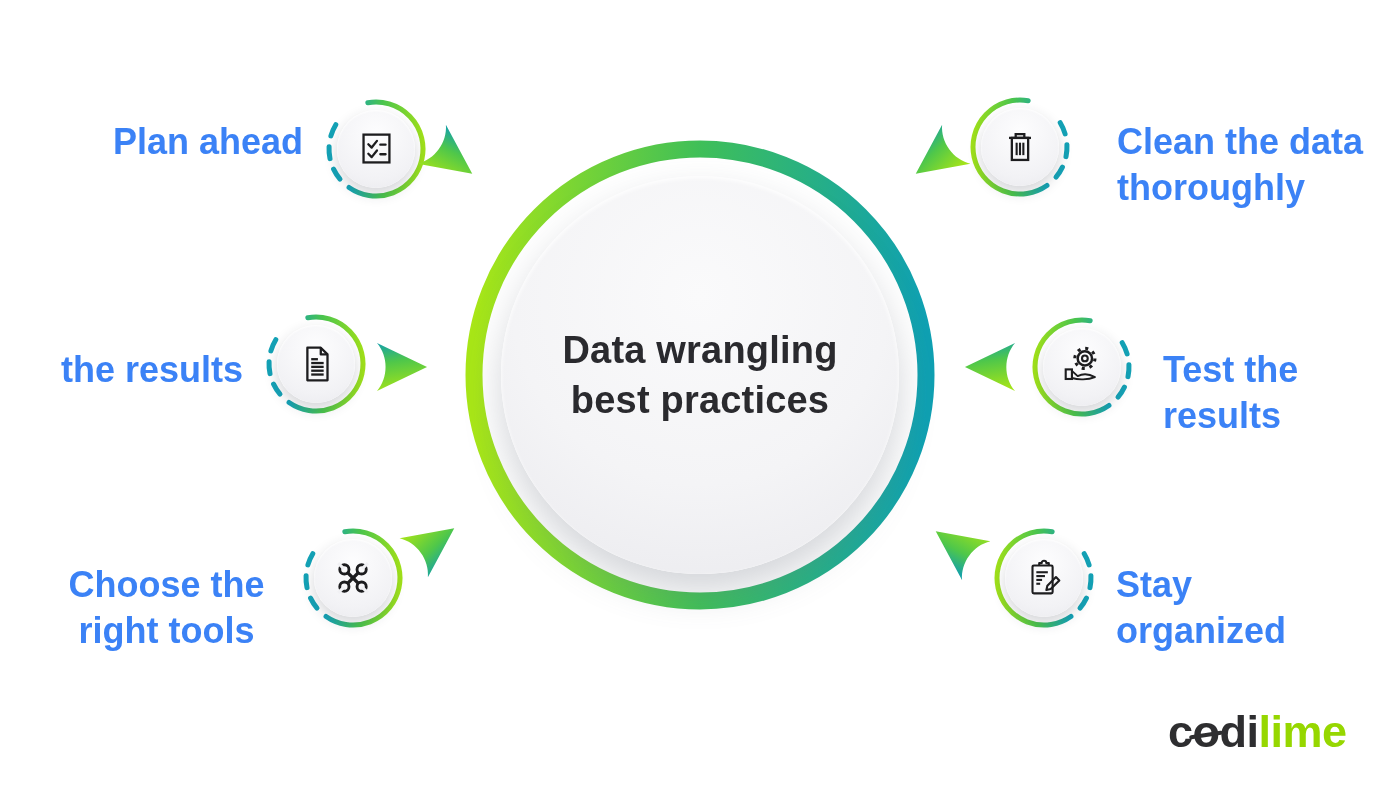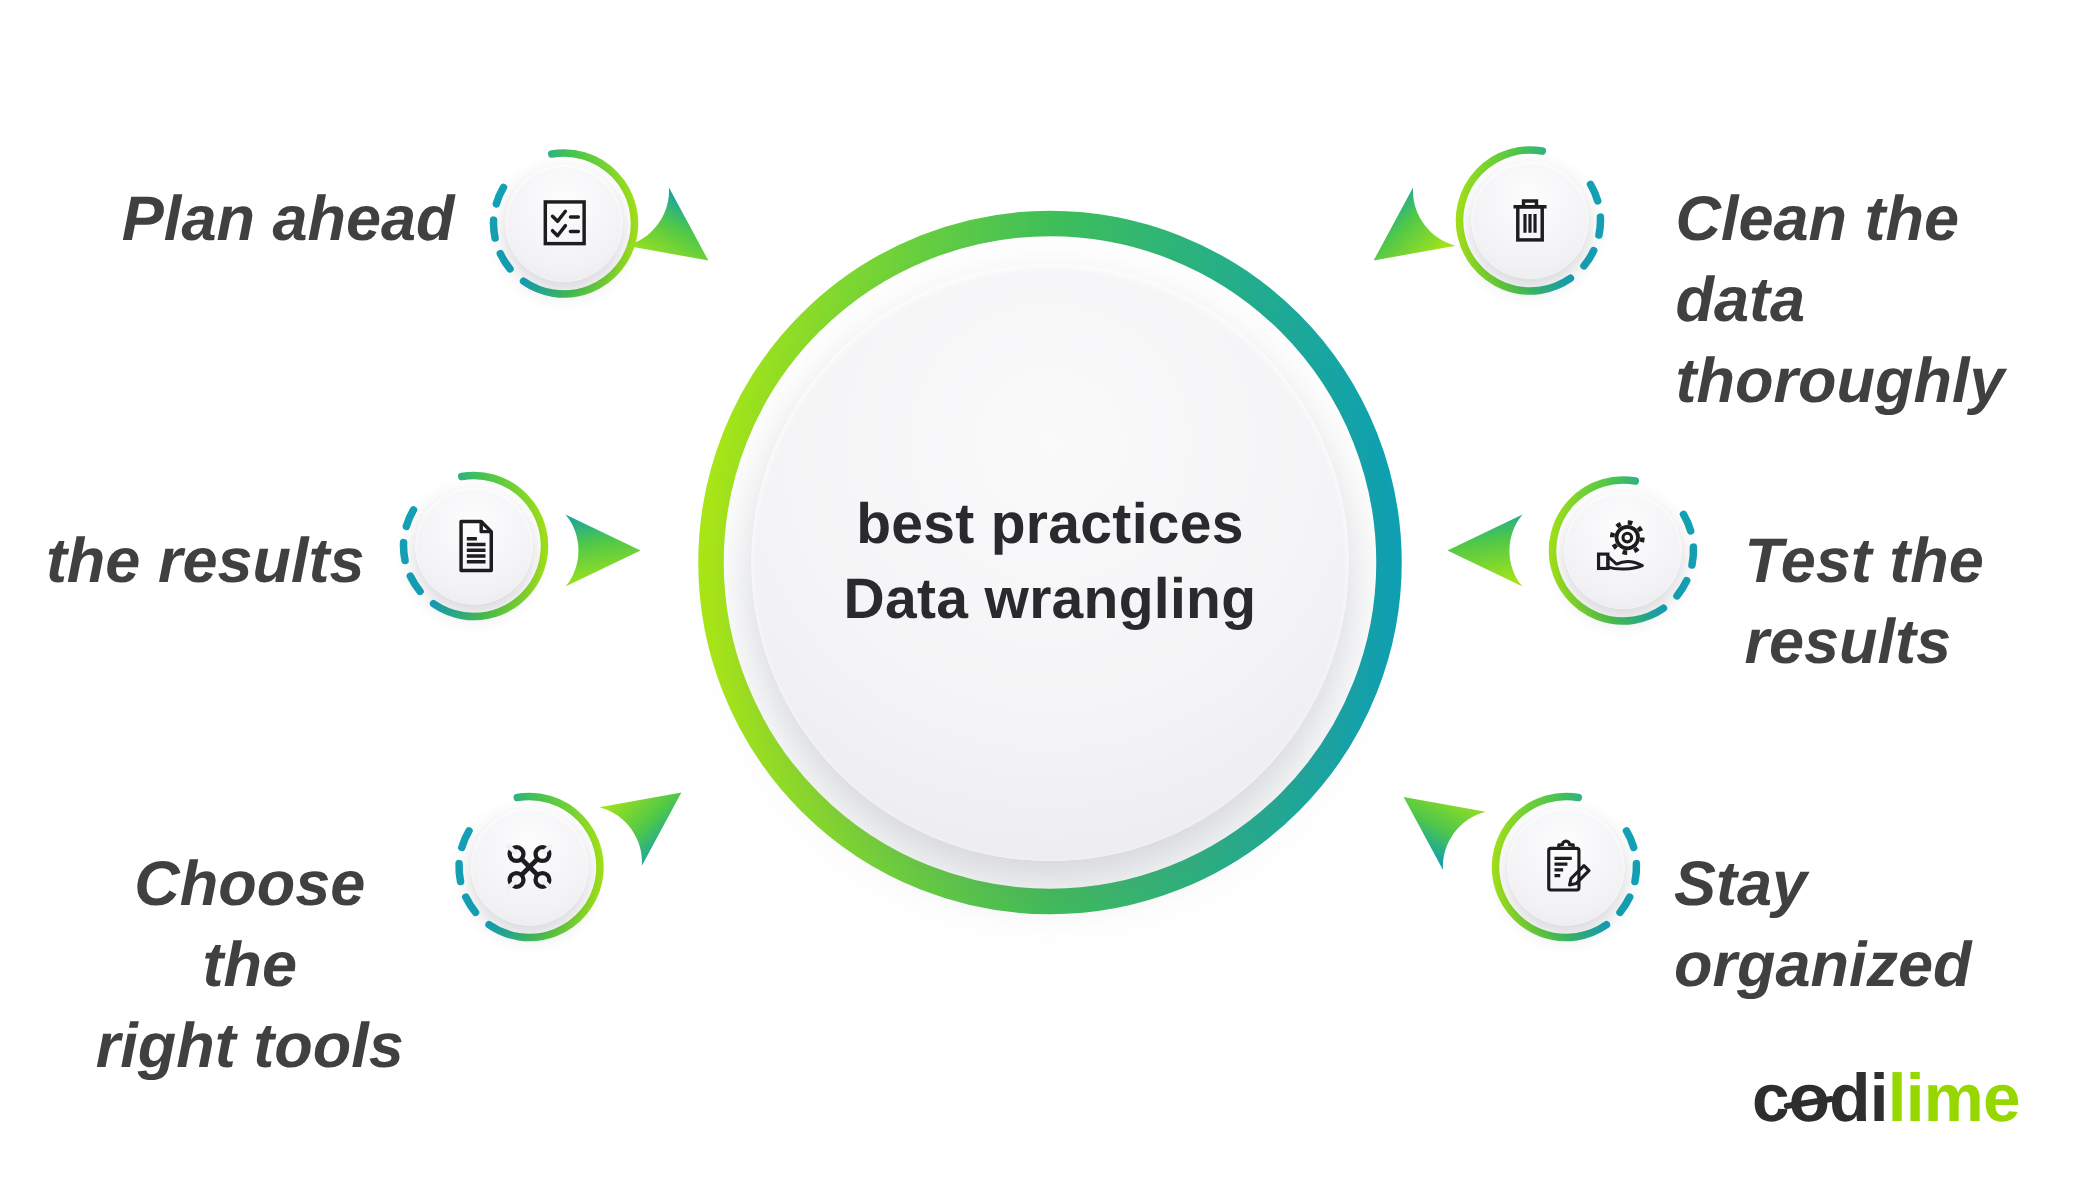--- a/index.html
+++ b/index.html
@@ -15,21 +15,21 @@
     background: radial-gradient(circle at 50% 30%, #fafafb 0%, #f4f4f6 55%, #e9e9ed 100%);
     box-shadow: 0 18px 36px rgba(110,115,130,0.30), inset 0 2px 4px rgba(255,255,255,0.9);
   }
   .center-title {
     position:absolute; inset:0; display:flex; flex-direction:column;
     align-items:center; justify-content:center; text-align:center;
     font-size:38px; font-weight:bold; color:#2a2a2e; line-height:1.32; letter-spacing:0.2px;
   }
   
   .item-label {
-    position:absolute; font-weight:bold; font-size:42px; color:#404040; line-height:1.28;font-style:italic;
+    position:absolute; font-weight:bold; font-size:36px; color:#3b82f6; line-height:1.28;
   }
   .item-label span { display:block; }
   .align-right { text-align:right; }
   .align-left  { text-align:left; }
   
   .badge { position:absolute; width:104px; height:104px; }
   .badge .arcs { position:absolute; inset:0; width:104px; height:104px; }
   .badge.mirror .arcs { transform:scaleX(-1); }
   .badge .inner {
     position:absolute; left:13px; top:13px; width:78px; height:78px; border-radius:50%;
@@ -83,22 +83,22 @@
       </linearGradient>
     </defs>
   </svg>
 
   <div class="center">
     <svg class="center-ring" viewBox="0 0 470 470">
       <circle cx="235" cy="235" r="226" fill="none" stroke="url(#ringGrad)" stroke-width="17"></circle>
     </svg>
     <div class="center-inner"></div>
     <div class="center-title">
+      <span>Data wrangling</span>
       <span>best practices</span>
-      <span>Data wrangling</span>
     </div>
   </div>
 
   <div class="item-label align-right" style="left:58px; top:119px; width:245px;">
     <span>Plan ahead</span>
     <span></span>
   </div>
   <div class="badge" style="left:324px; top:97px;">
     <svg class="arcs" viewBox="0 0 104 104">
       <path d="M43.84,5.71 A47,47 0 1 1 25.04,90.50" fill="none" stroke="url(#arcGrad)" stroke-width="5" stroke-linecap="round"></path>

